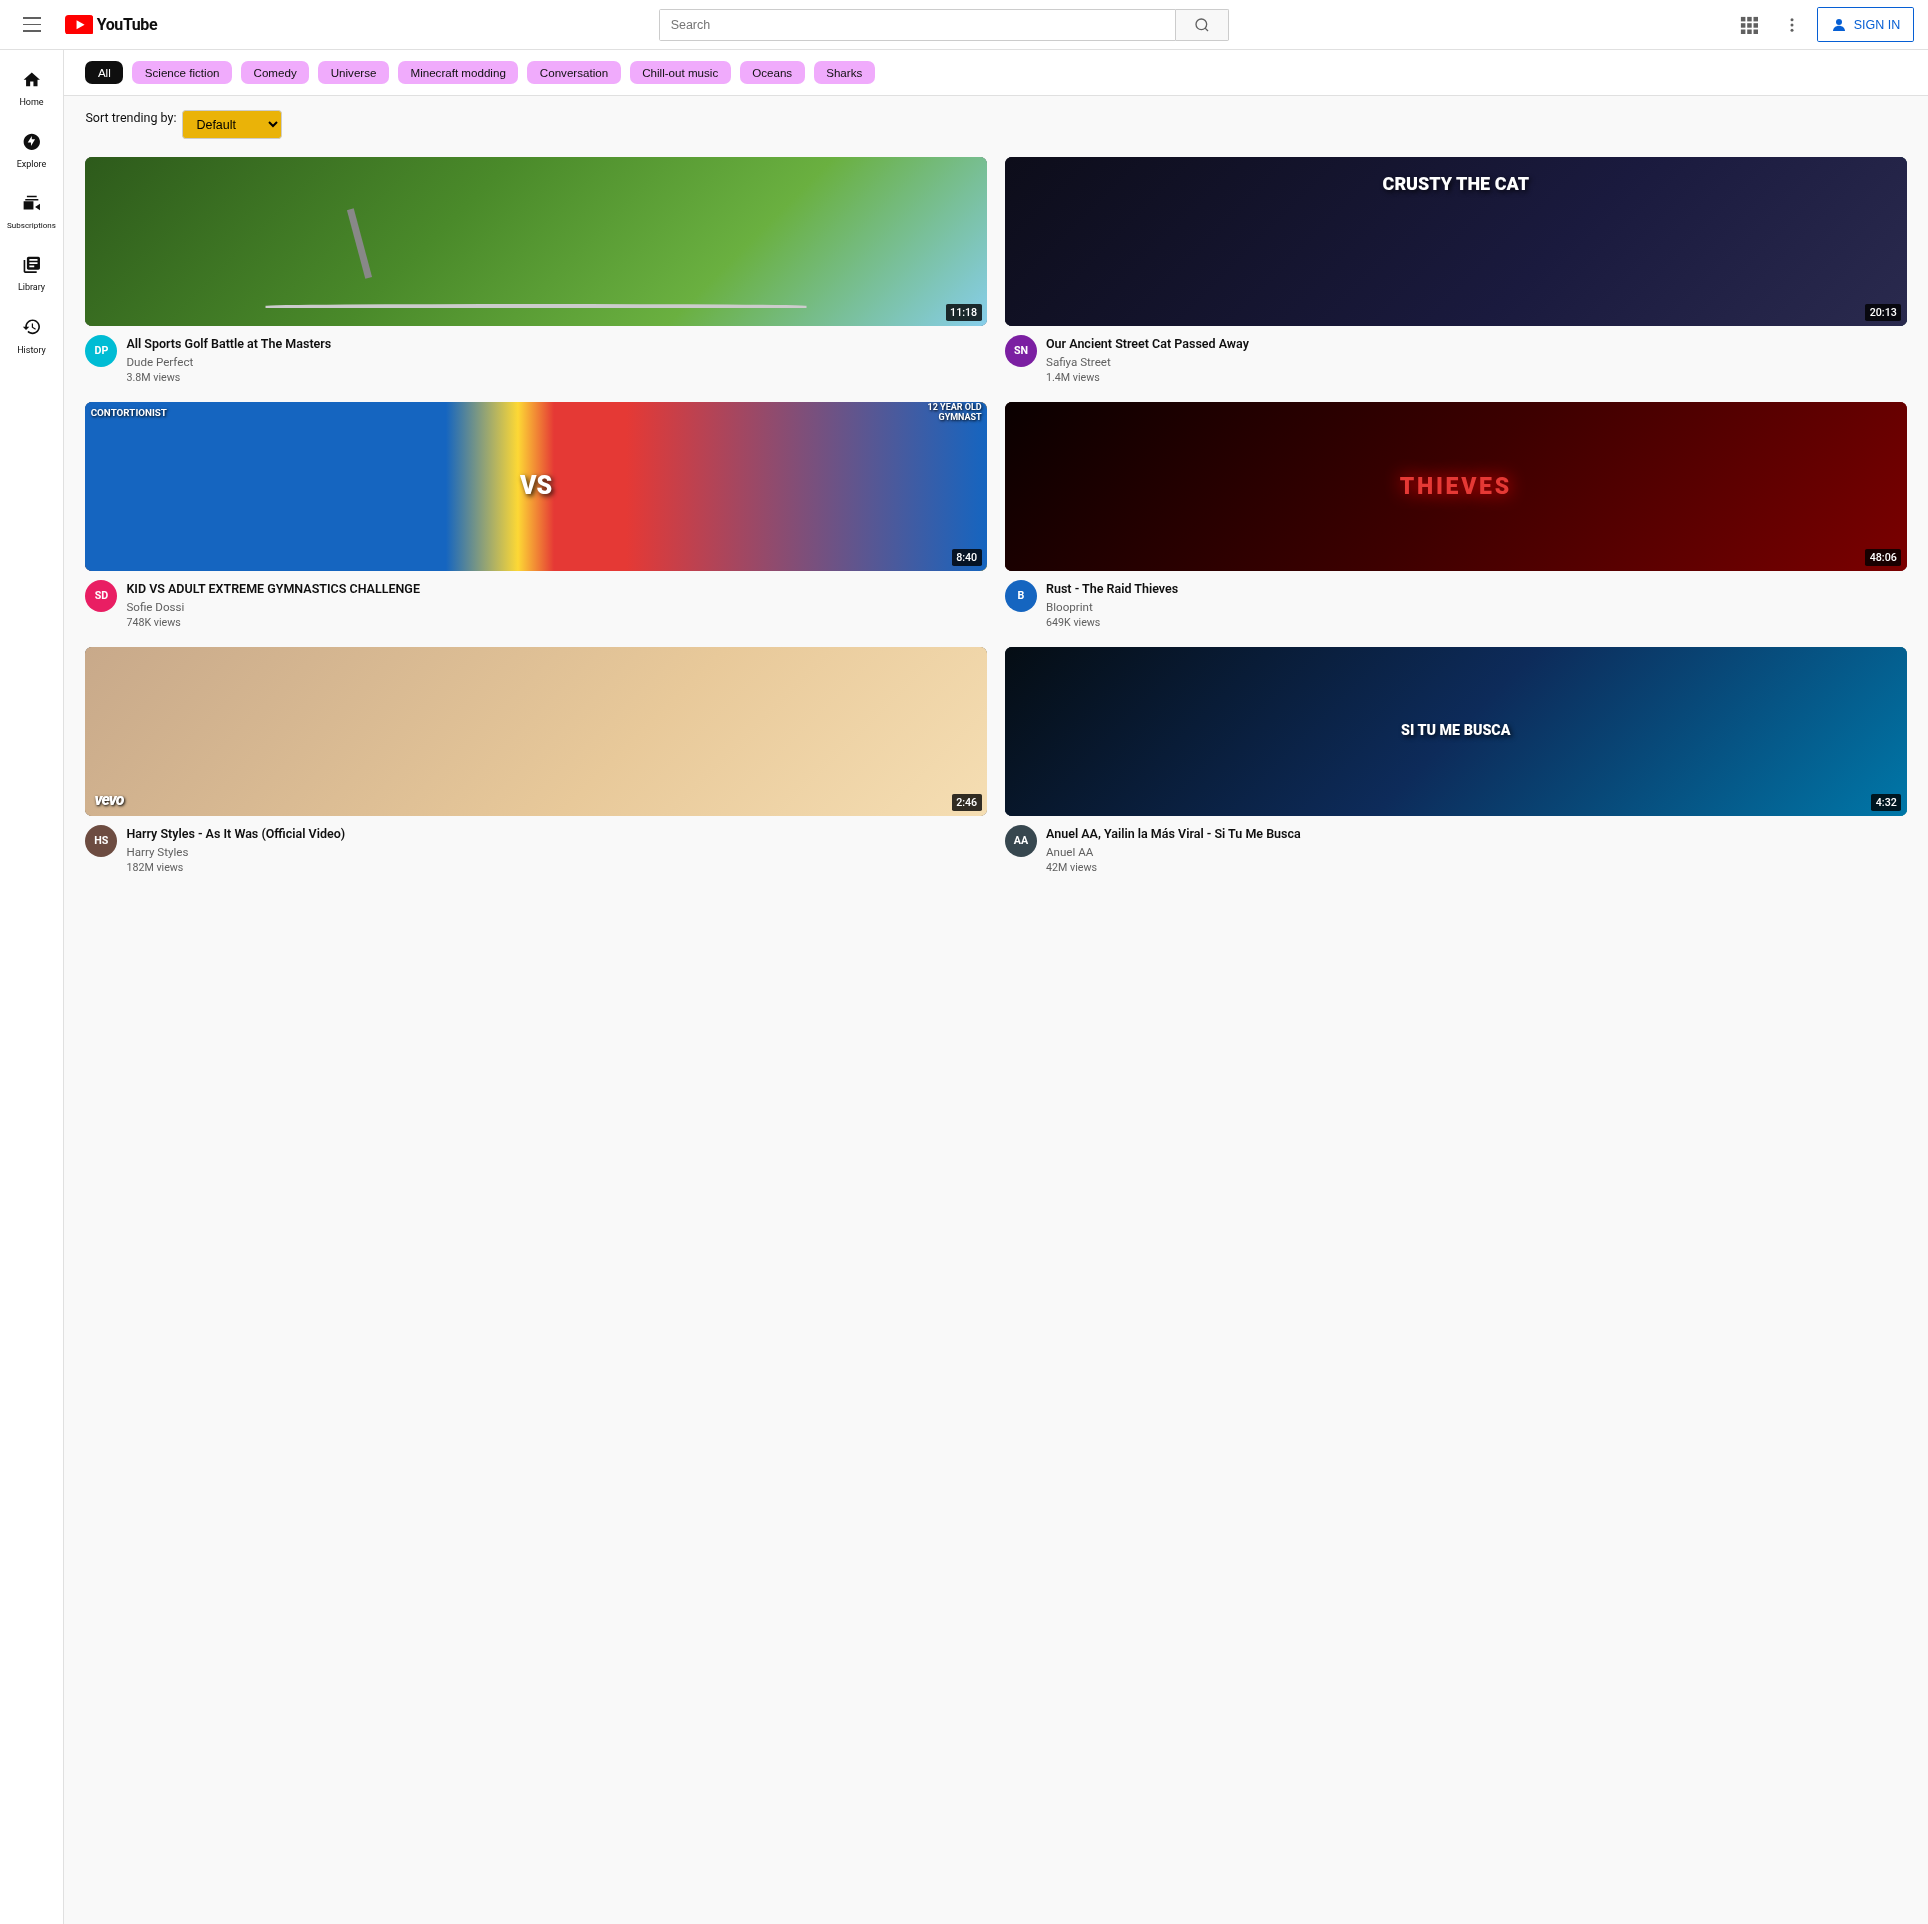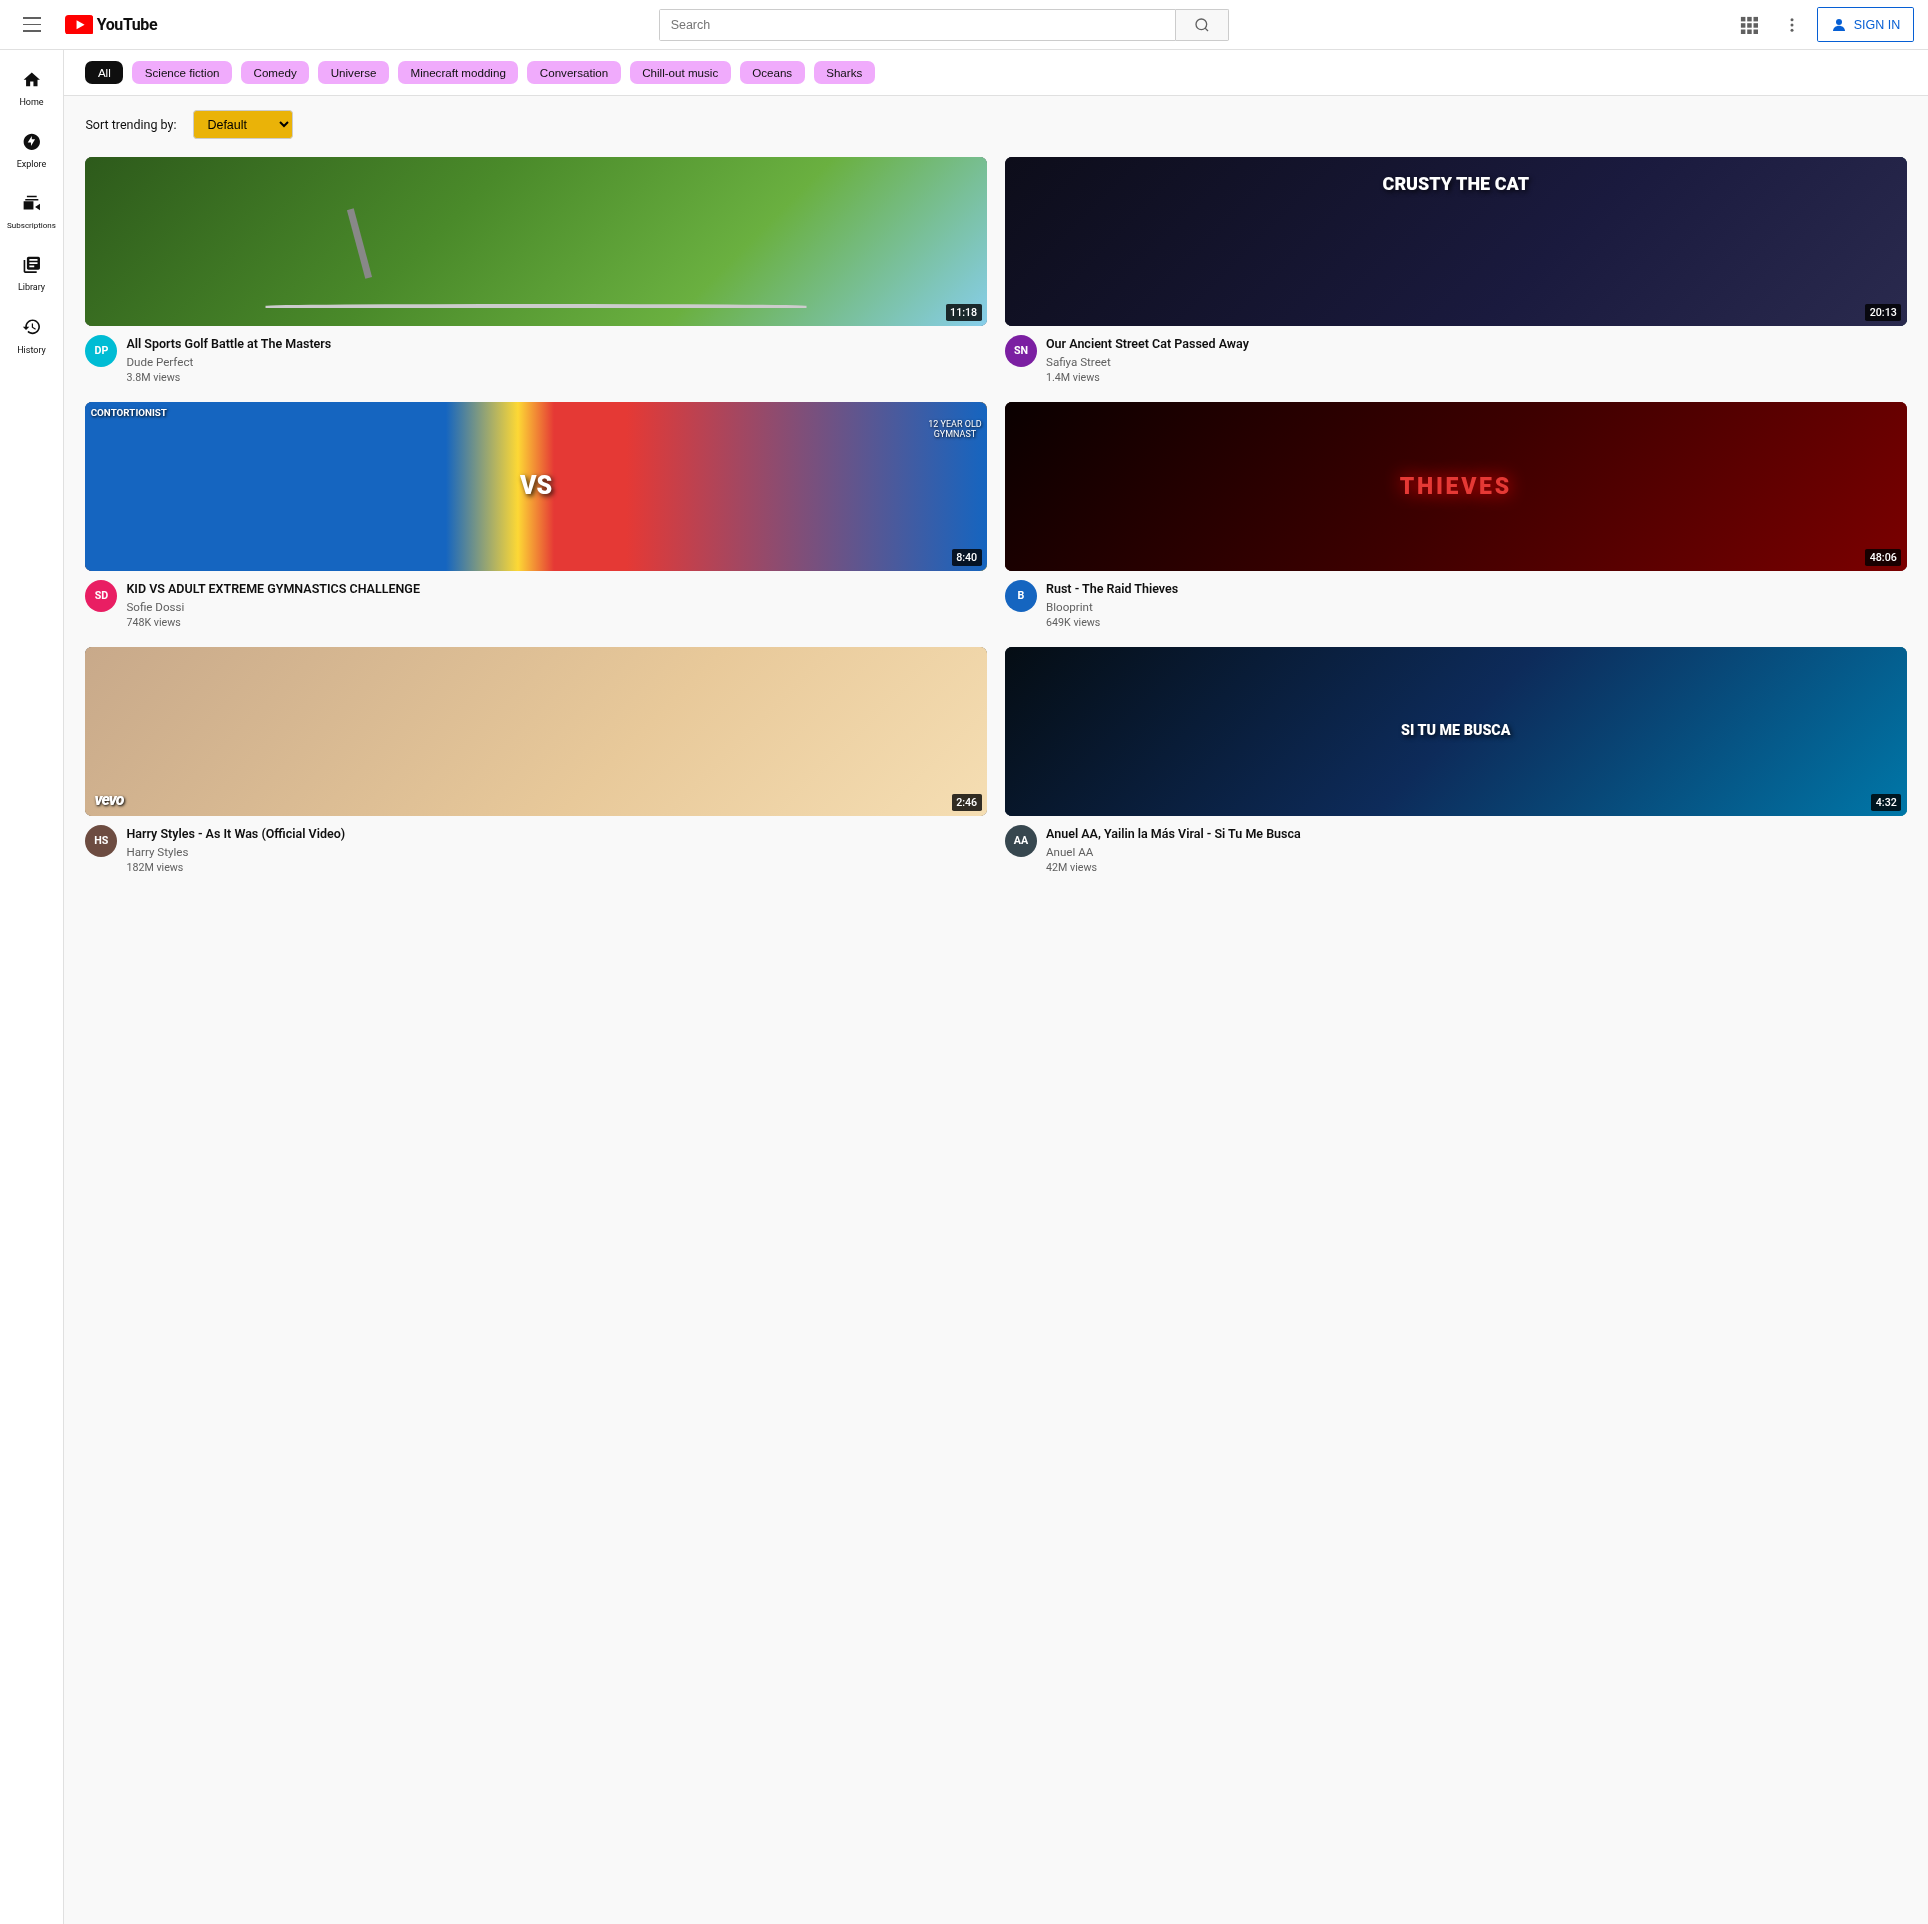--- a/index.html
+++ b/index.html
@@ -70,21 +70,21 @@
     .chips-bar::-webkit-scrollbar { display: none; }
     .chip {
       padding: 5.3px 12.5px; border-radius: 7.1px; font-size: 11.6px; font-weight: 500;
       cursor: pointer; white-space: nowrap; border: none;
     }
     .chip-active { background: #0f0f0f; color: #fff; }
     .chip-inactive { background: #f0abfc; color: #0f0f0f; }
 
     
     .content { padding: 14.3px 21.4px; }
-    .sort-bar { display: flex; align-items: center; gap: 17px; margin-bottom: 18px; }
+    .sort-bar { display: flex; align-items: flex-start; gap: 6px; margin-bottom: 18px; }
     .sort-label { font-size: 12.5px; color: #0f0f0f; }
     .sort-select {
       padding: 5.3px 25px 5.3px 9px; border: 0.9px solid #ccc; border-radius: 3.6px;
       font-size: 12.5px; background: #eab308; cursor: pointer; appearance: auto;
     }
 
     
     .video-grid { display: grid; grid-template-columns: 1fr 1fr; gap: 18px; }
     .video-card { cursor: pointer; }
     .thumb-wrap { position: relative; border-radius: 7.1px; overflow: hidden; background: #000; }
@@ -306,21 +306,21 @@
             </div>
           </div>
         </div>
 
         <div class="video-card">
           <div class="thumb-wrap">
             <div class="thumb-img-area thumb-gym">
               <div style="position:absolute;inset:0;background:linear-gradient(90deg,#1565c0 0%,#1565c0 40%,#fdd835 48%,#e53935 52%,#e53935 60%,#1565c0 100%)"></div>
               <div class="thumb-text-overlay" style="font-size:25px;font-weight:900;color:#fff;top:50%;left:50%;transform:translate(-50%,-50%);">VS</div>
               <div style="position:absolute;top:5.3px;left:5.3px;color:#fff;font-size:9.8px;font-weight:700;text-shadow:0.9px 0.9px 2.7px #000;">CONTORTIONIST</div>
-              <div style="position:absolute;top:17px;right:5.3px;color:#fff;font-size:9px;font-weight:400;text-shadow:0.9px 0.9px 2.7px #000;text-align:center;">12 YEAR OLD<br>GYMNAST</div>
+              <div style="position:absolute;top:0;right:5.3px;color:#fff;font-size:9px;font-weight:700;text-shadow:0.9px 0.9px 2.7px #000;text-align:right;">12 YEAR OLD<br>GYMNAST</div>
             </div>
             <span class="duration">8:40</span>
           </div>
           <div class="video-info">
             <div class="channel-avatar av-sofie">SD</div>
             <div class="video-meta">
               <div class="video-title">KID VS ADULT EXTREME GYMNASTICS CHALLENGE</div>
               <div class="video-channel">Sofie Dossi</div>
               <div class="video-stats">748K views</div>
             </div>

